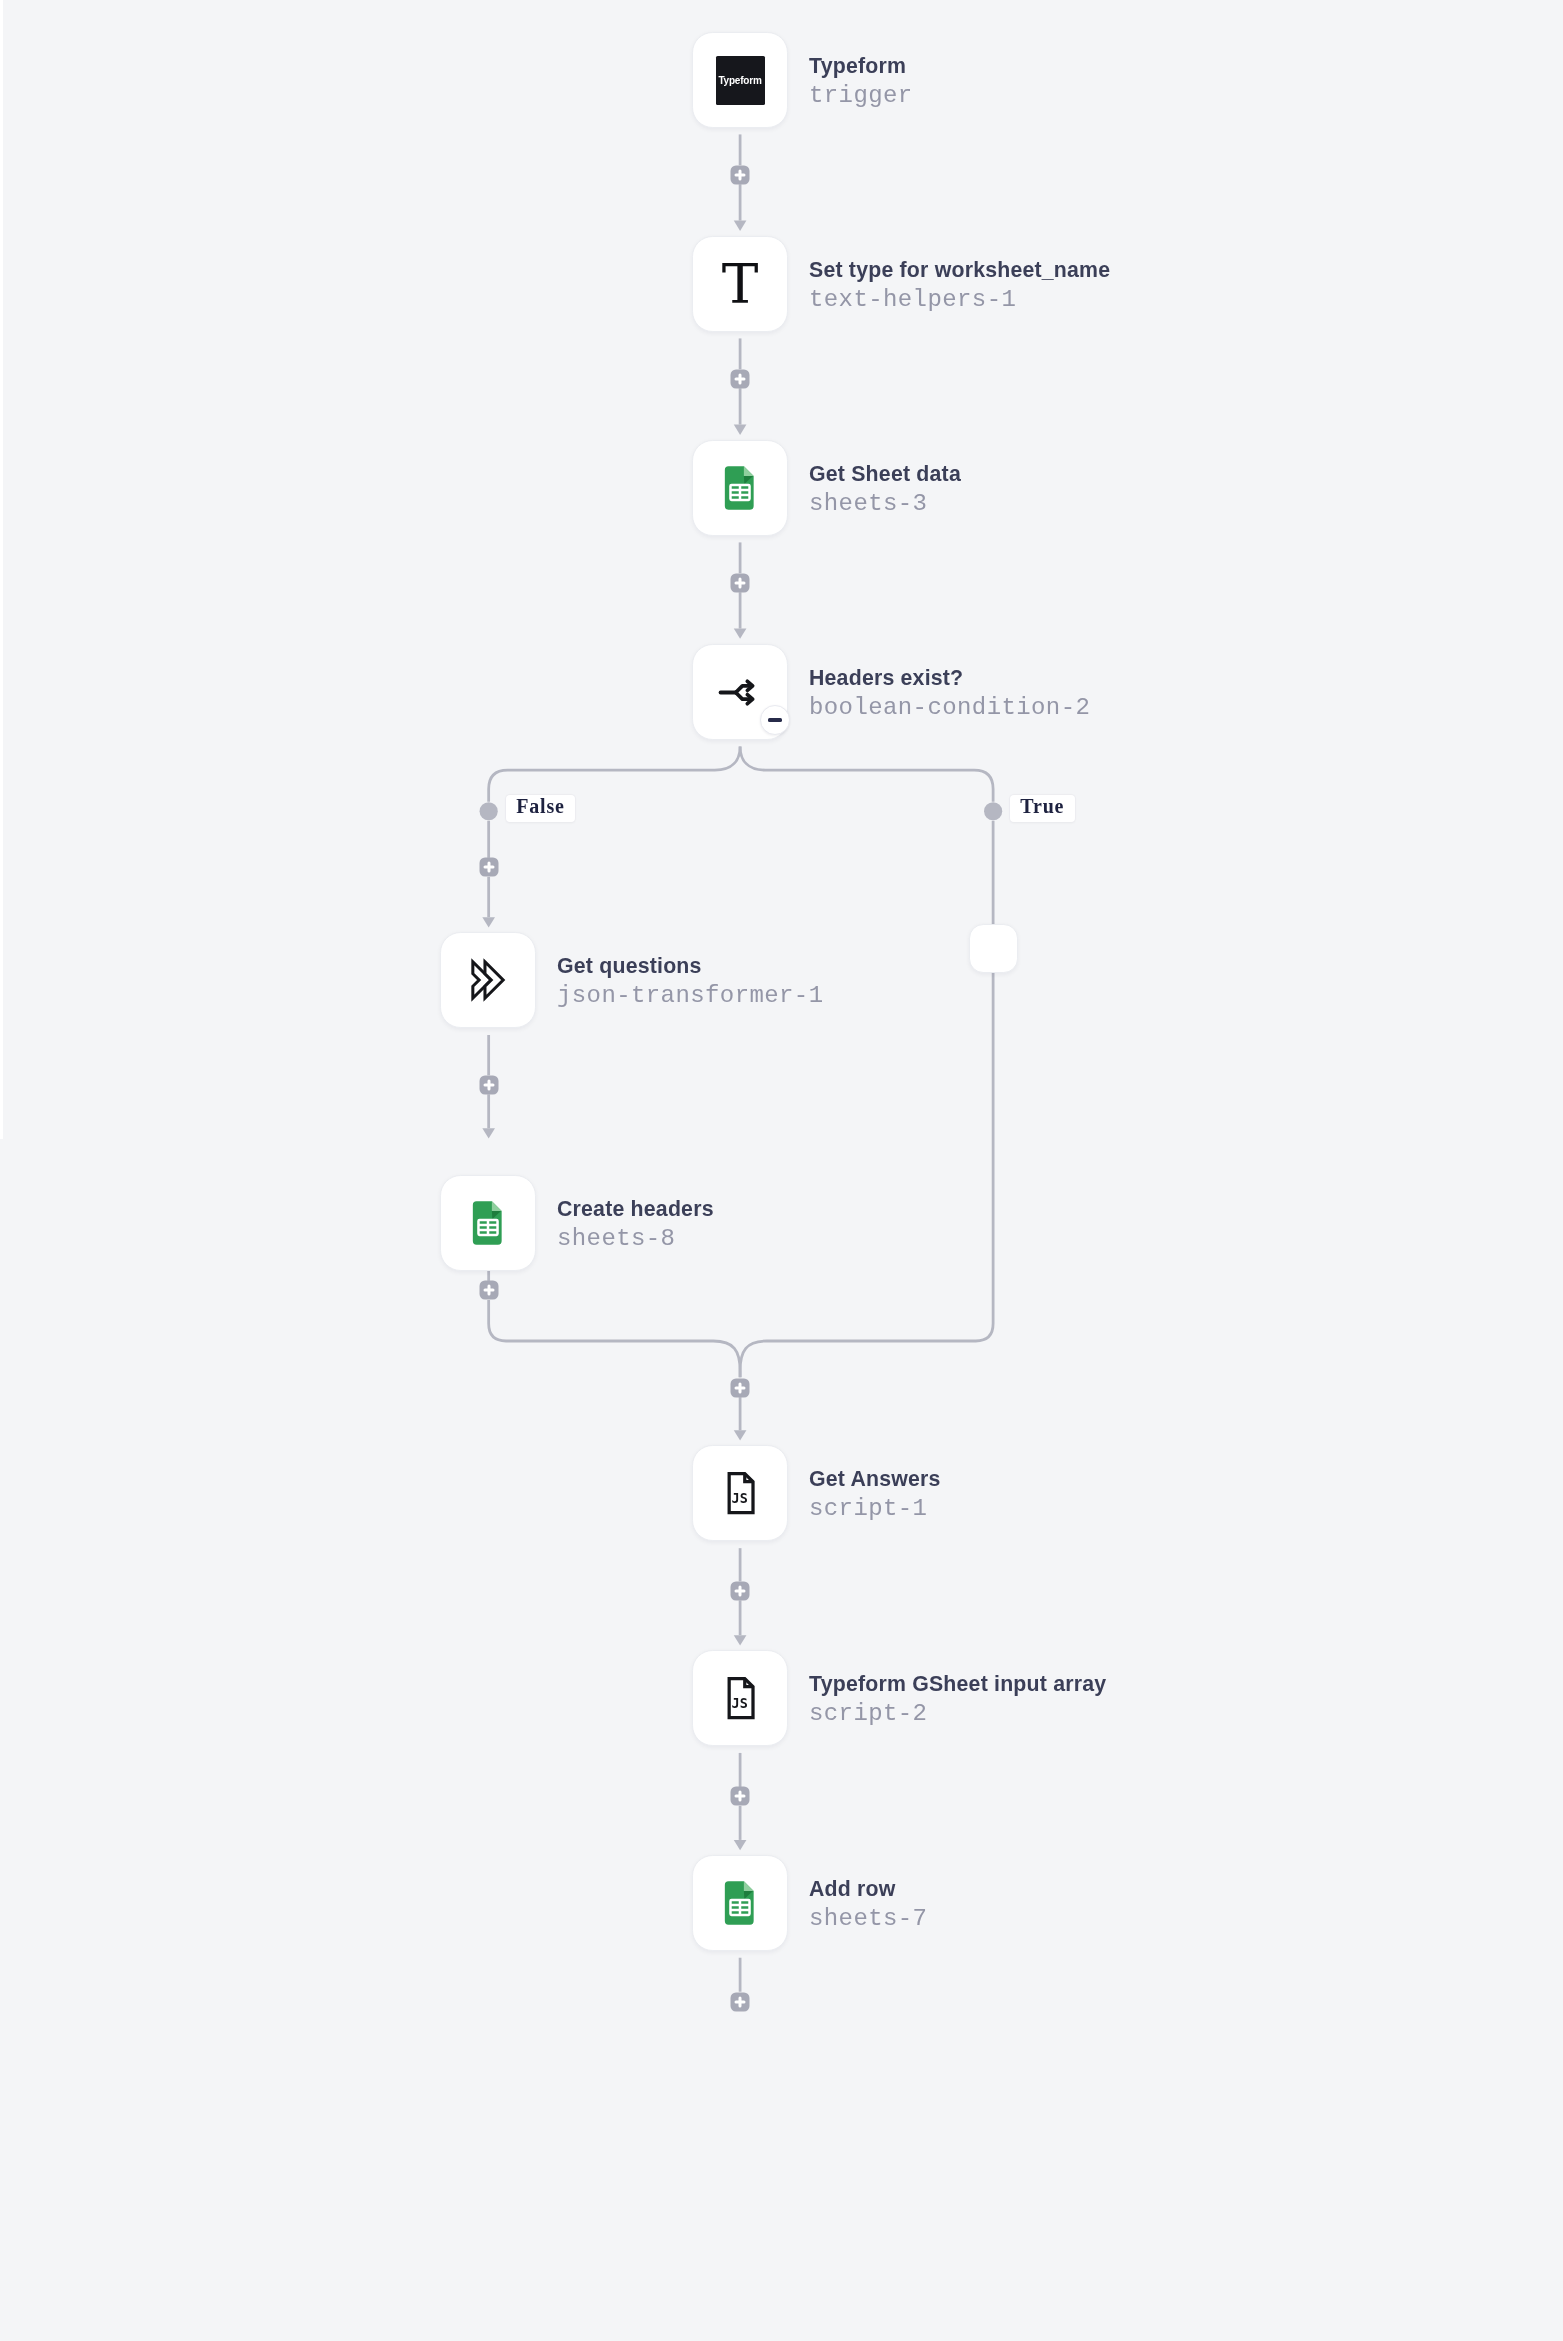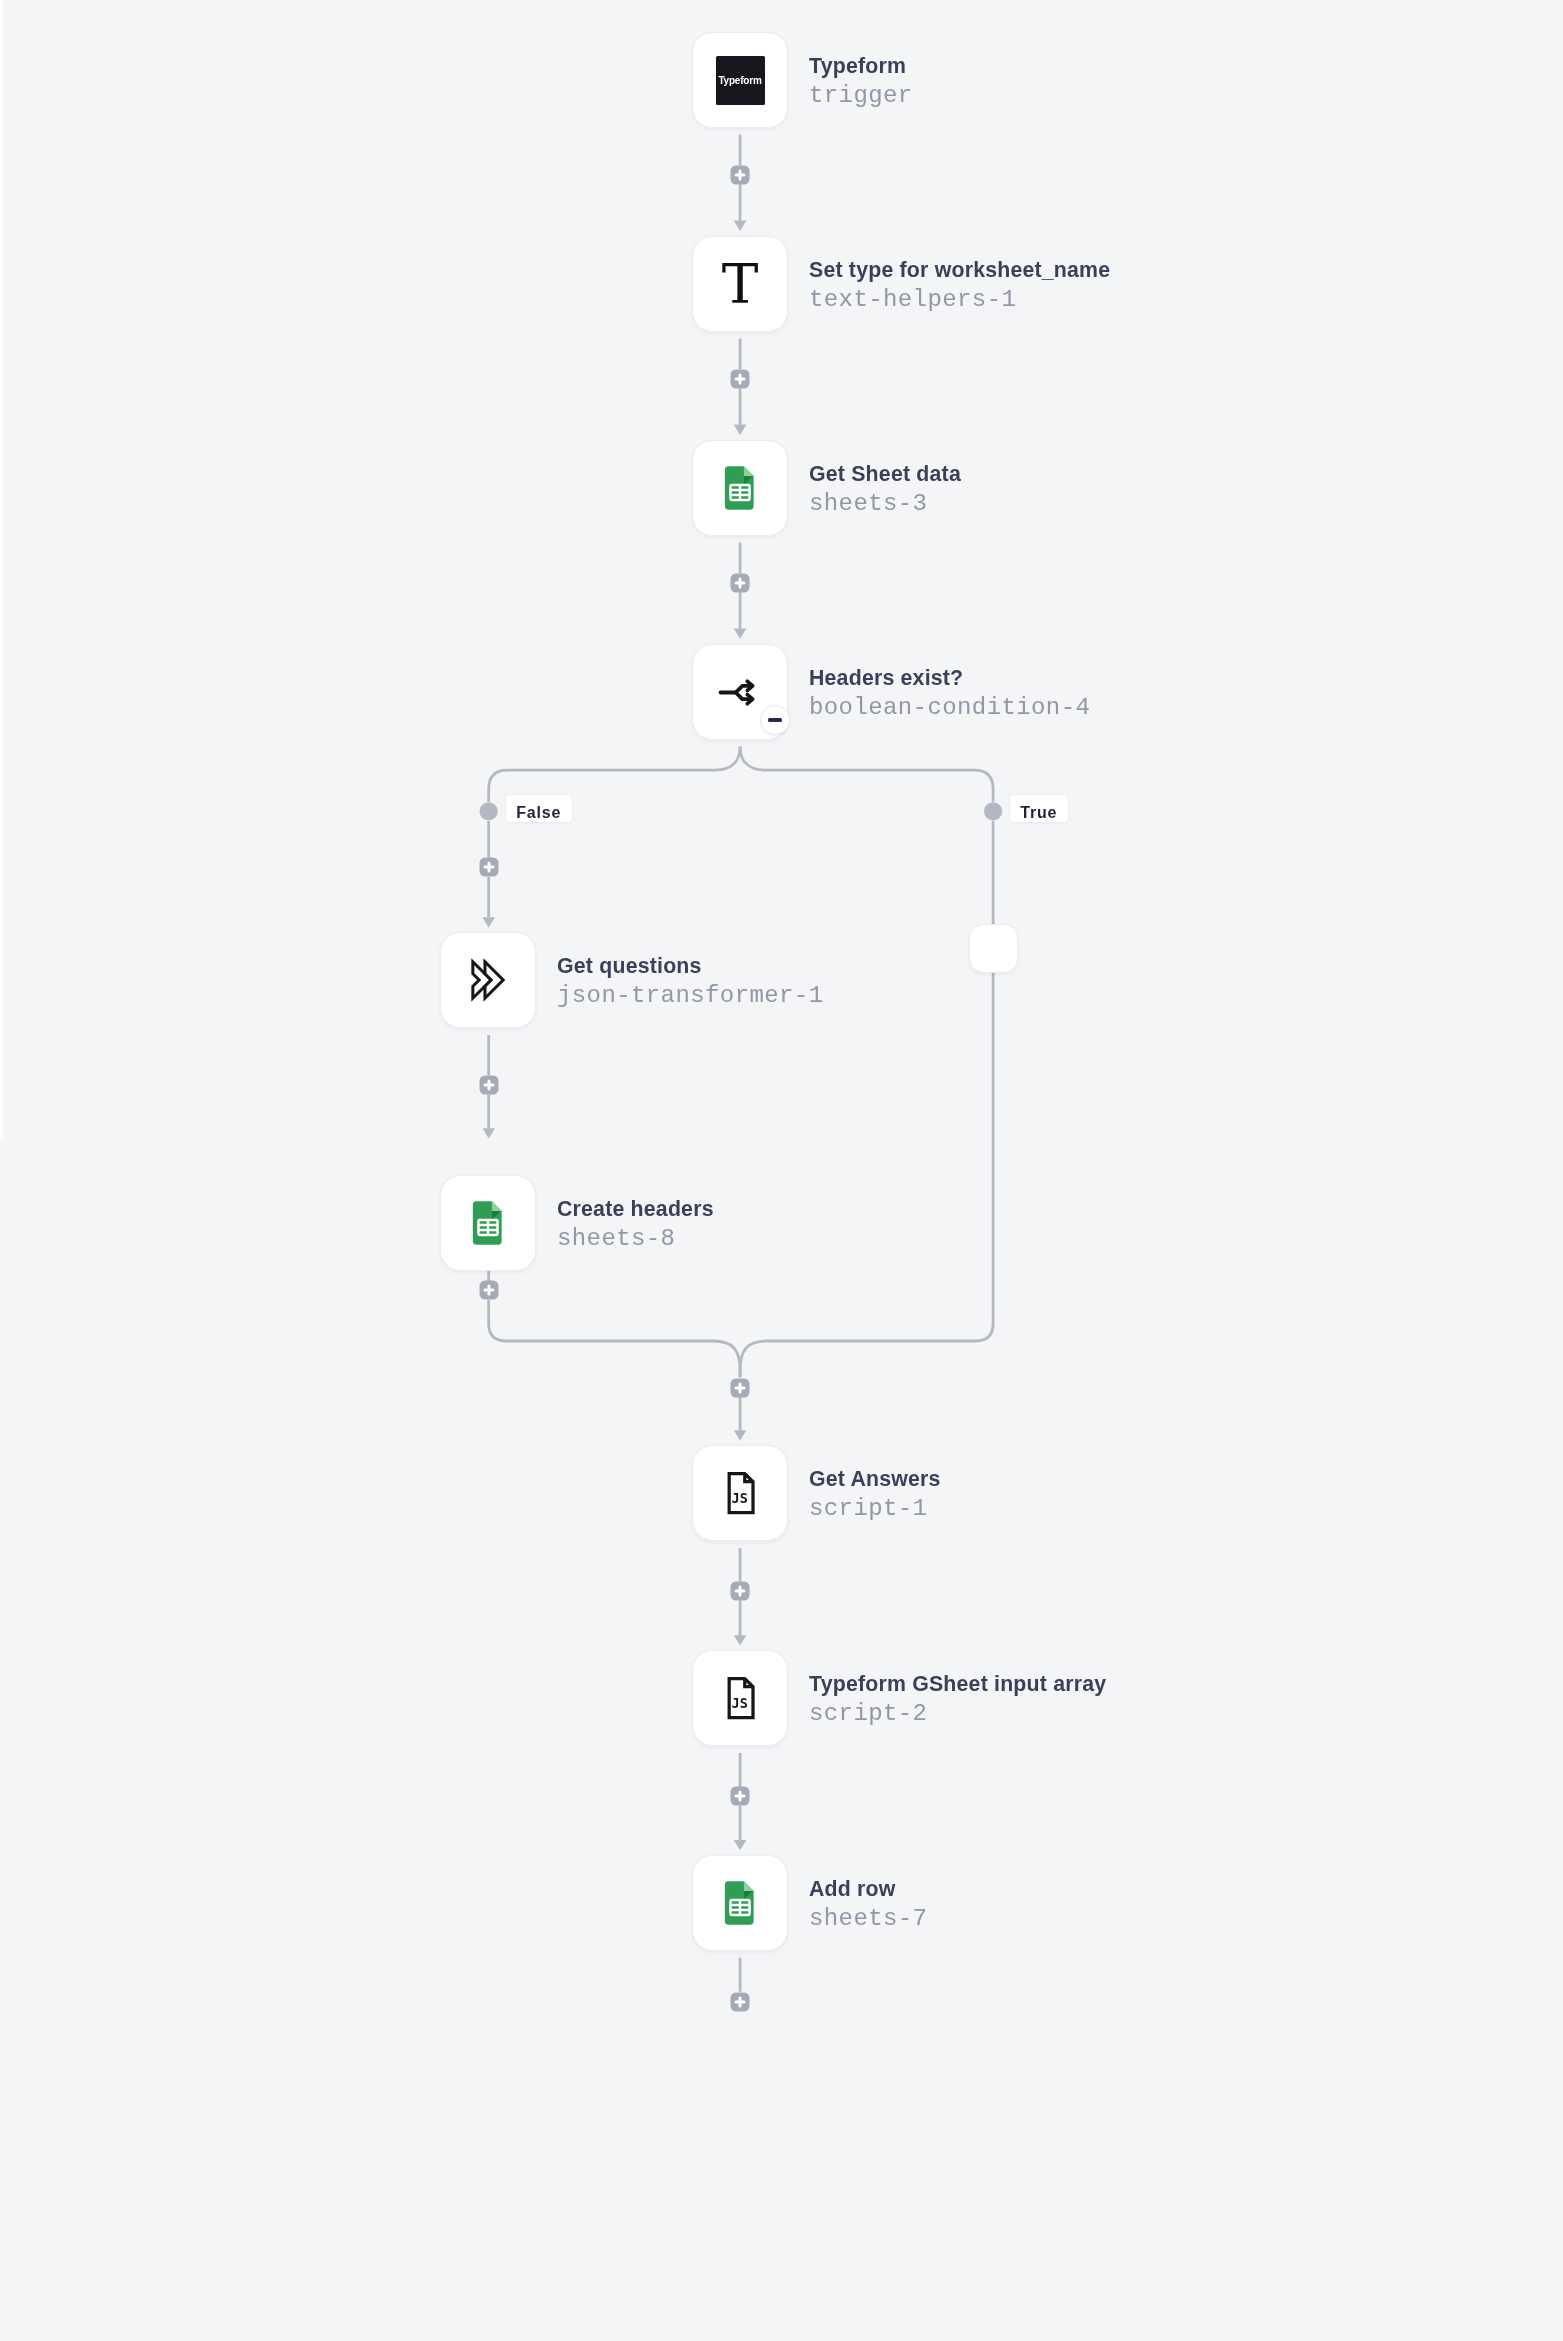--- a/index.html
+++ b/index.html
@@ -23,22 +23,22 @@
   .plusbtn{
     position:absolute;width:19px;height:19px;background:#a7a9b6;border-radius:5.5px;z-index:3;
     transform:translate(-50%,-50%);
   }
   .plusbtn::before,.plusbtn::after{content:"";position:absolute;background:#ffffff;border-radius:1.6px;}
   .plusbtn::before{left:4.3px;top:8.2px;width:10.3px;height:2.5px;}
   .plusbtn::after{left:8.2px;top:4.3px;width:2.5px;height:10.3px;}
   .chip{
     position:absolute;z-index:3;height:27px;background:#ffffff;border-radius:4px;
     box-shadow:0 0 0 0.8px #ececf0,0 0.8px 2.4px rgba(25,27,50,.06);
-    display:flex;align-items:flex-end;padding:0 10.3px;
-    font-family:Liberation Sans, sans-serif;font-weight:700;font-size:16px;color:#1e2240;letter-spacing:0.8px;
+    display:flex;align-items:flex-start;padding:0 10.3px;
+    font-family:Liberation Serif, serif;font-weight:700;font-size:20px;color:#1e2240;letter-spacing:0.8px;
   }
   .minus-badge{
     position:absolute;width:30px;height:30px;border-radius:50%;background:#ffffff;border:1.6px solid #e9eaf0;
     box-sizing:border-box;z-index:4;display:flex;align-items:center;justify-content:center;
     box-shadow:0 0.8px 2.4px rgba(25,27,50,.08);
   }
   .minus-badge .bar{width:13.4px;height:3.6px;background:#272b4a;border-radius:1.6px;}
   .tf-logo{
     width:49px;height:49px;background:#16171c;border-radius:1.6px;color:#ffffff;
     display:flex;align-items:center;justify-content:center;
@@ -144,21 +144,21 @@
         <path d="M14.9 7.3 L17.1 9.2 L14.9 11.1"></path>
         <path d="M10 12 L12.8 14.8 H16.6"></path>
         <path d="M14.9 12.9 L17.1 14.8 L14.9 16.7"></path>
       </svg>
     </div>
     <div class="minus-badge" style="left:68px;top:61px">
       <div class="bar"></div>
     </div>
     <div class="node-text">
       <div class="node-title">Headers exist?</div>
-      <div class="node-subtitle">boolean-condition-4</div>
+      <div class="node-subtitle">boolean-condition-2</div>
     </div>
   </div>
 
   <div class="chip" style="left:506px;top:795px">
       <span>False</span>
     </div>
   <div class="chip" style="left:1010px;top:795px">
       <span>True</span>
     </div>
 

